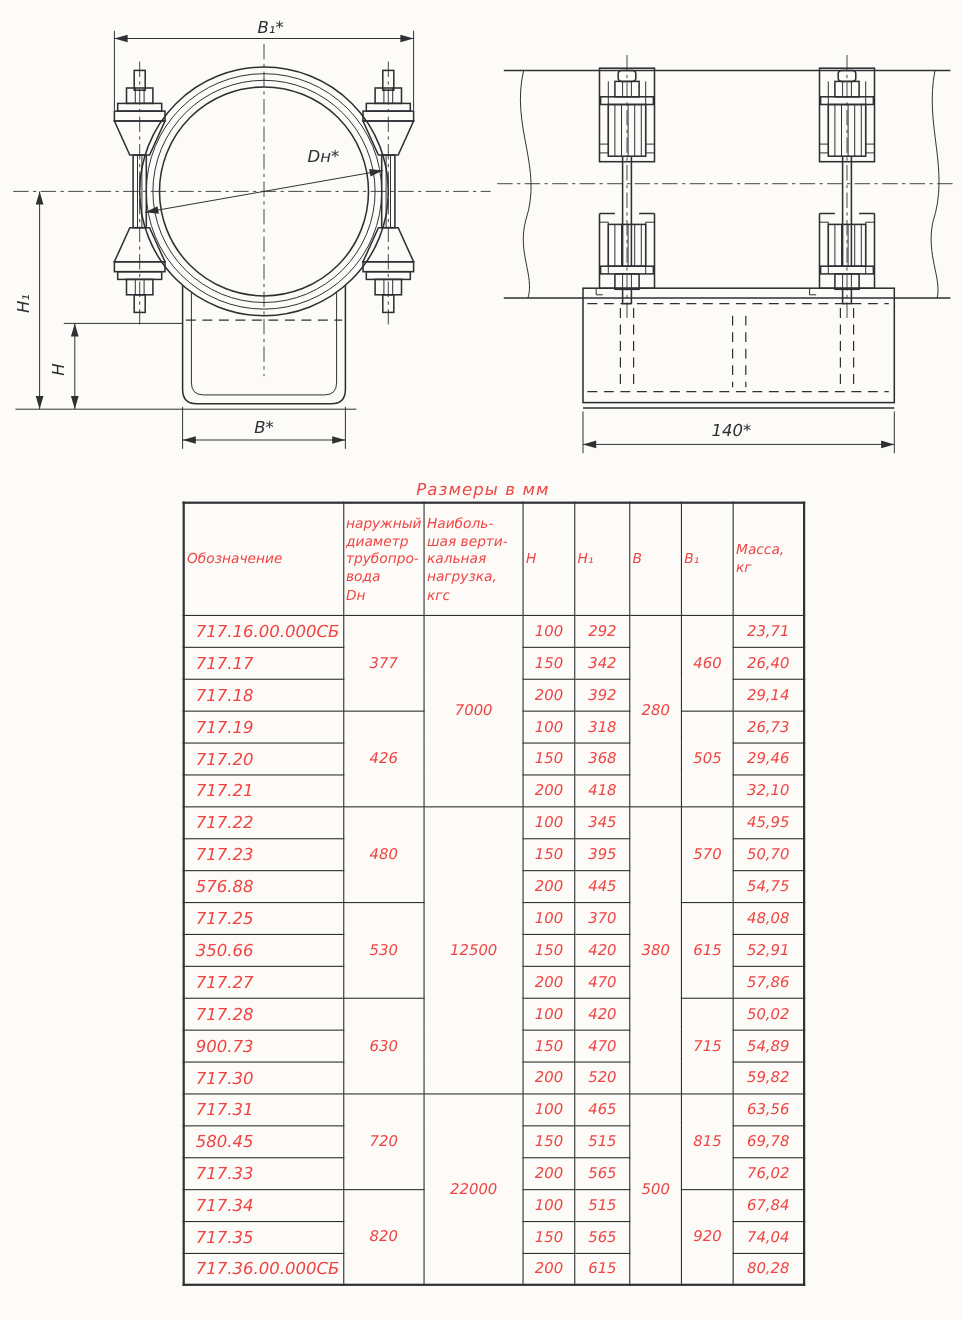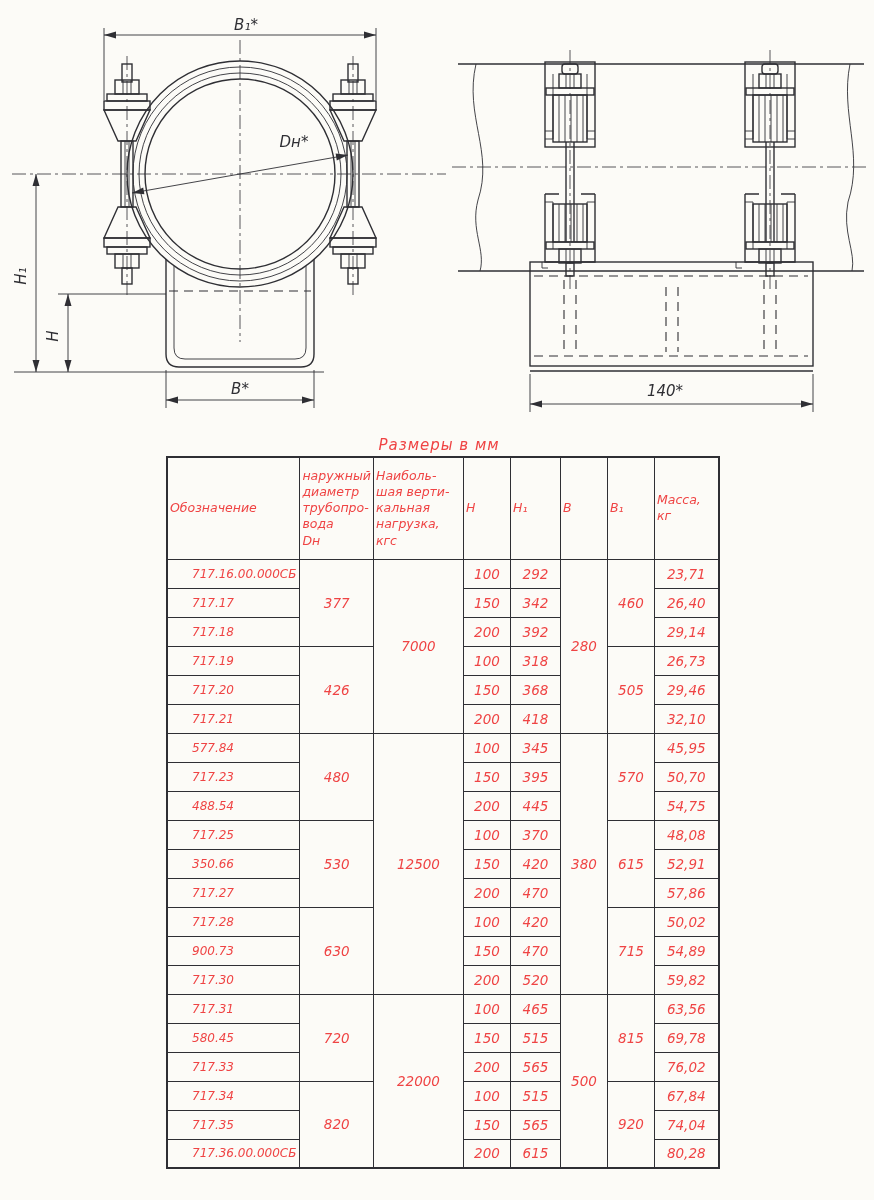--- a/index.html
+++ b/index.html
@@ -37,21 +37,21 @@
   .dim-table { border:2.4px solid #2f2f34; }
   .dim-table th {
     height:102px; font-size:12.5px; line-height:1.3;
     white-space:pre-line; text-align:left; vertical-align:middle;
     padding:2px;
   }
   .dim-table td {
     height:29px; font-size:13.5px; text-align:center;
     vertical-align:middle; padding:0 3px;
   }
-  .dim-table td.col-designation { text-align:left; padding-left:24px; font-size:12px; }
+  .dim-table td.col-designation { text-align:left; padding-left:10px; font-size:15px; }
 </style>
 </head>
 <body>
 
 <div class="sheet">
 
   <svg id="front-view" width="444" height="432" viewBox="0 0 444 432">
 
     <g>
       <line class="cl" x1="234" y1="36" x2="234" y2="338"></line>
@@ -295,37 +295,37 @@
           <td class="col-h1">368</td>
           <td class="col-mass">29,46</td>
         </tr>
         <tr>
           <td class="col-designation">717.21</td>
           <td class="col-h">200</td>
           <td class="col-h1">418</td>
           <td class="col-mass">32,10</td>
         </tr>
         <tr>
-          <td class="col-designation">577.84</td>
+          <td class="col-designation">717.22</td>
           <td rowspan="3" class="col-dn">480</td>
           <td rowspan="9" class="col-load">12500</td>
           <td class="col-h">100</td>
           <td class="col-h1">345</td>
           <td rowspan="9" class="col-b">380</td>
           <td rowspan="3" class="col-b1">570</td>
           <td class="col-mass">45,95</td>
         </tr>
         <tr>
           <td class="col-designation">717.23</td>
           <td class="col-h">150</td>
           <td class="col-h1">395</td>
           <td class="col-mass">50,70</td>
         </tr>
         <tr>
-          <td class="col-designation">488.54</td>
+          <td class="col-designation">576.88</td>
           <td class="col-h">200</td>
           <td class="col-h1">445</td>
           <td class="col-mass">54,75</td>
         </tr>
         <tr>
           <td class="col-designation">717.25</td>
           <td rowspan="3" class="col-dn">530</td>
           <td class="col-h">100</td>
           <td class="col-h1">370</td>
           <td rowspan="3" class="col-b1">615</td>

